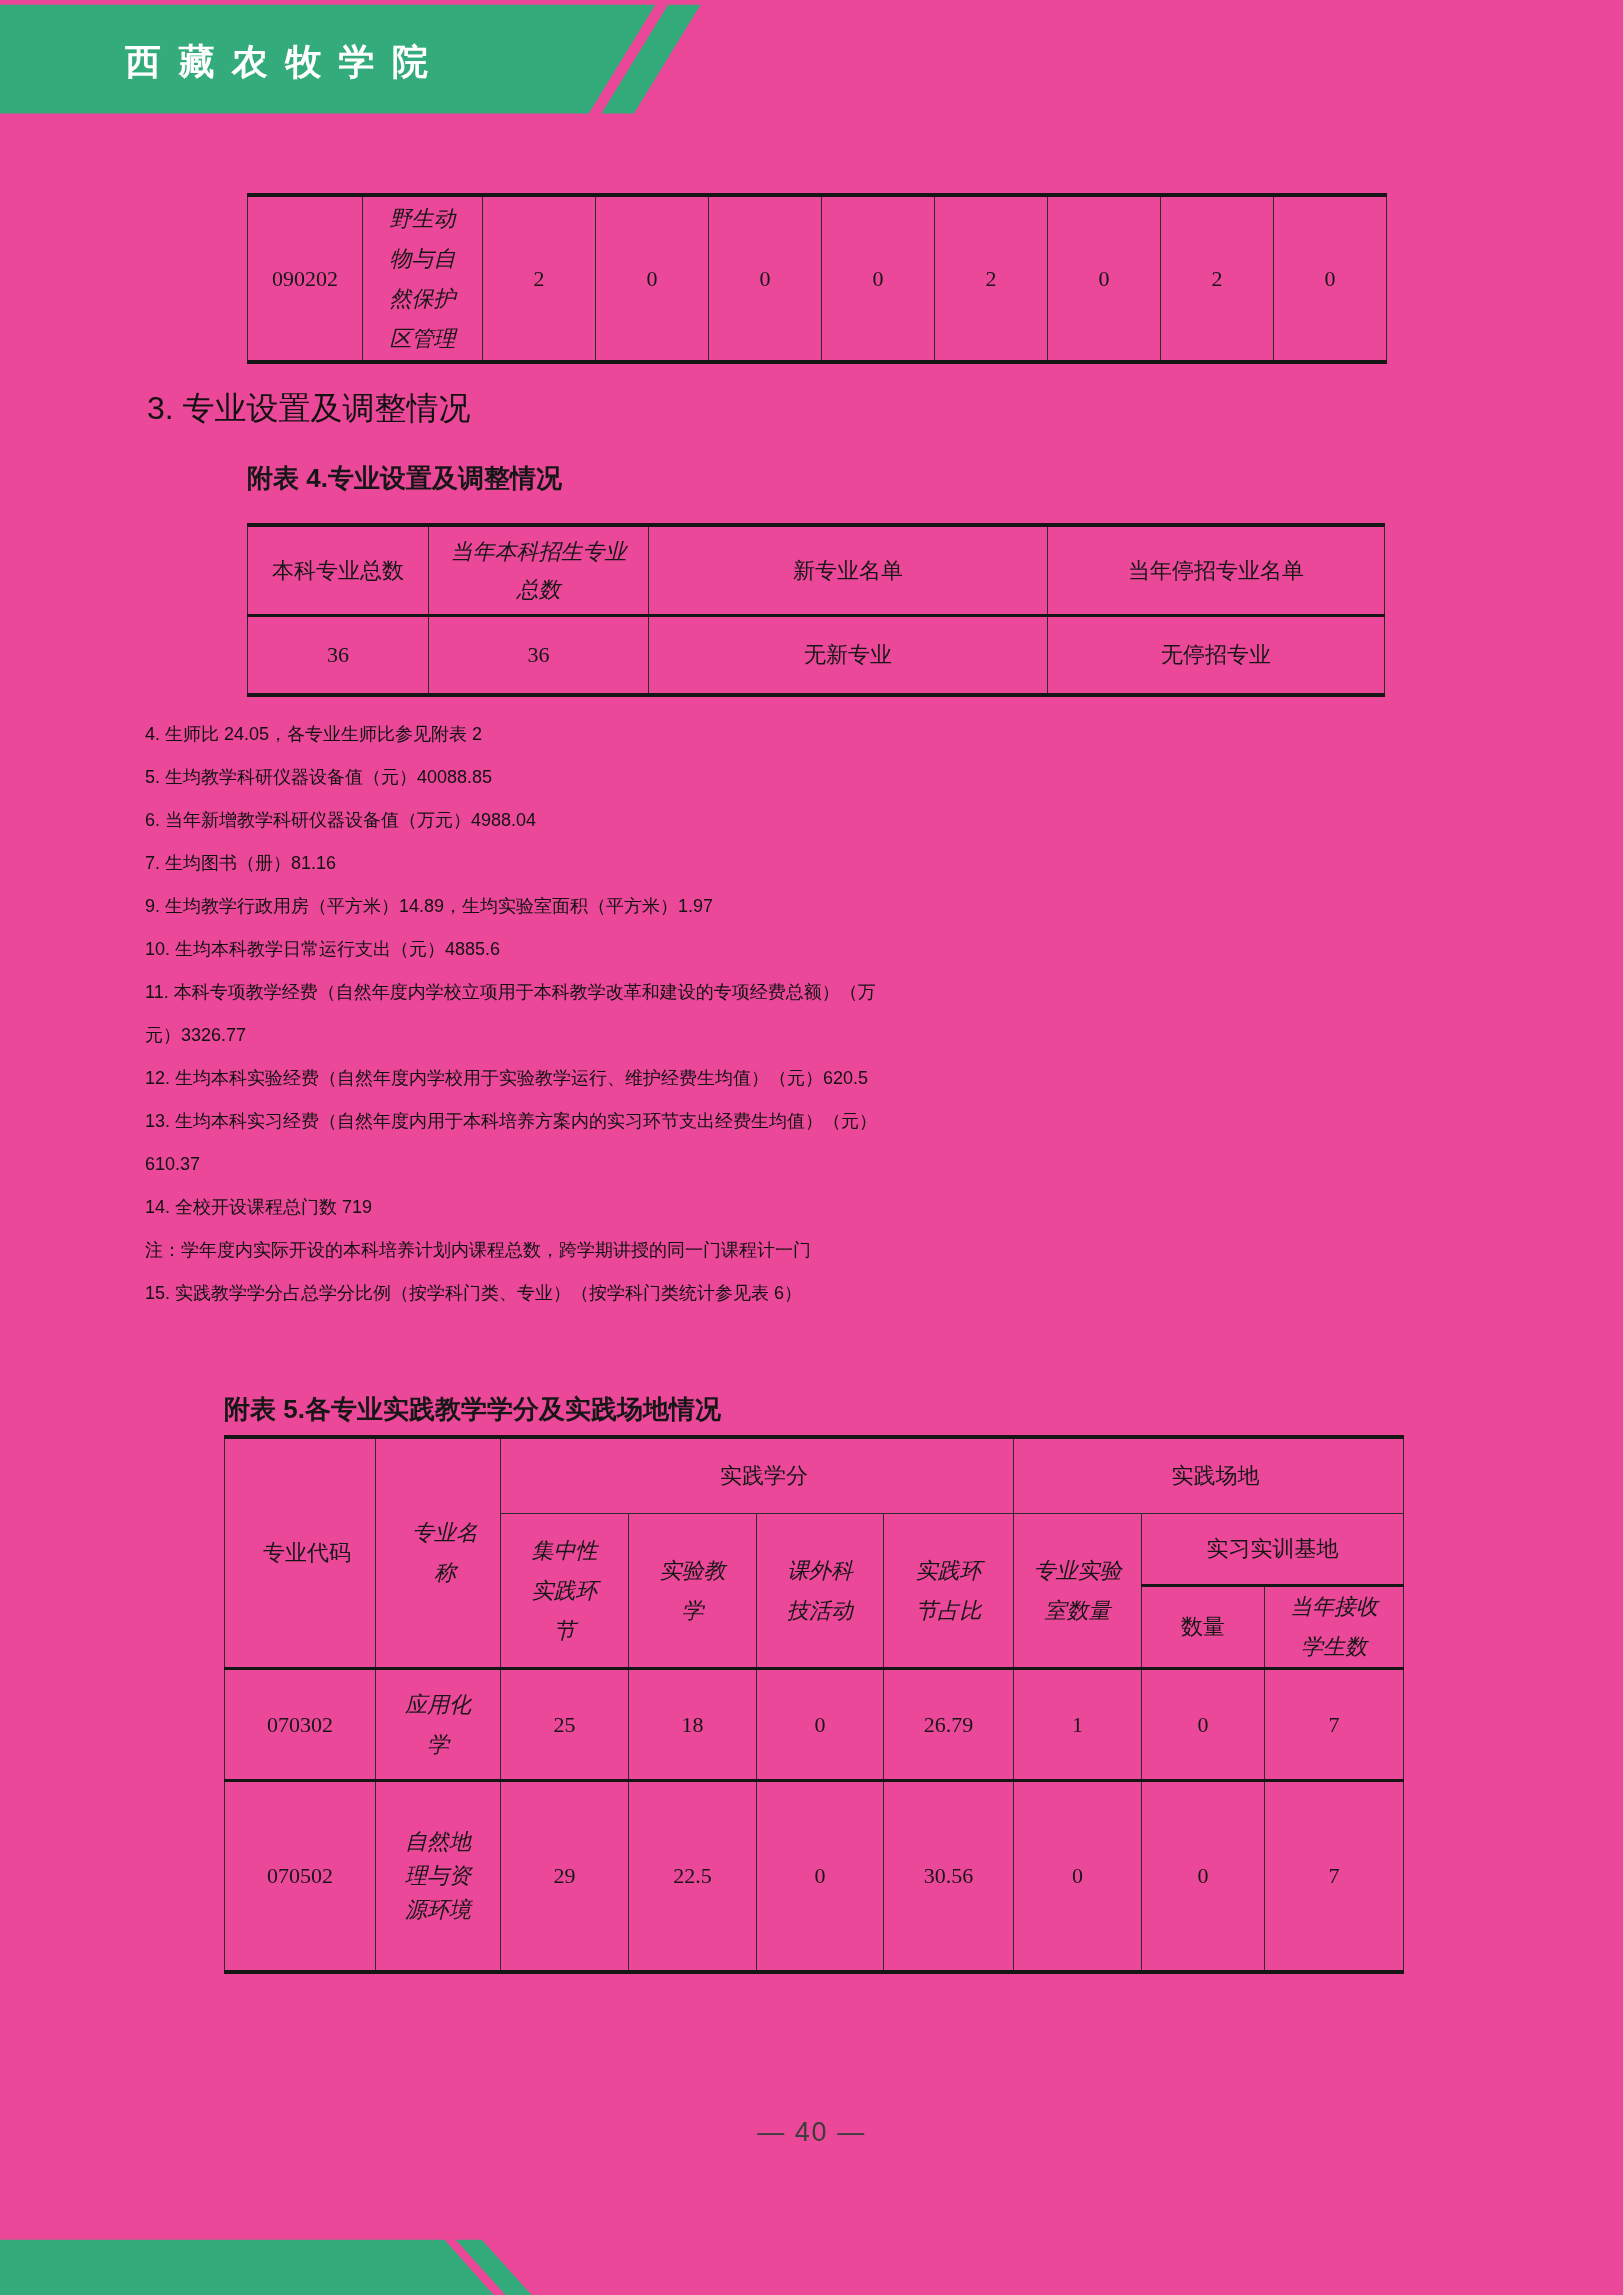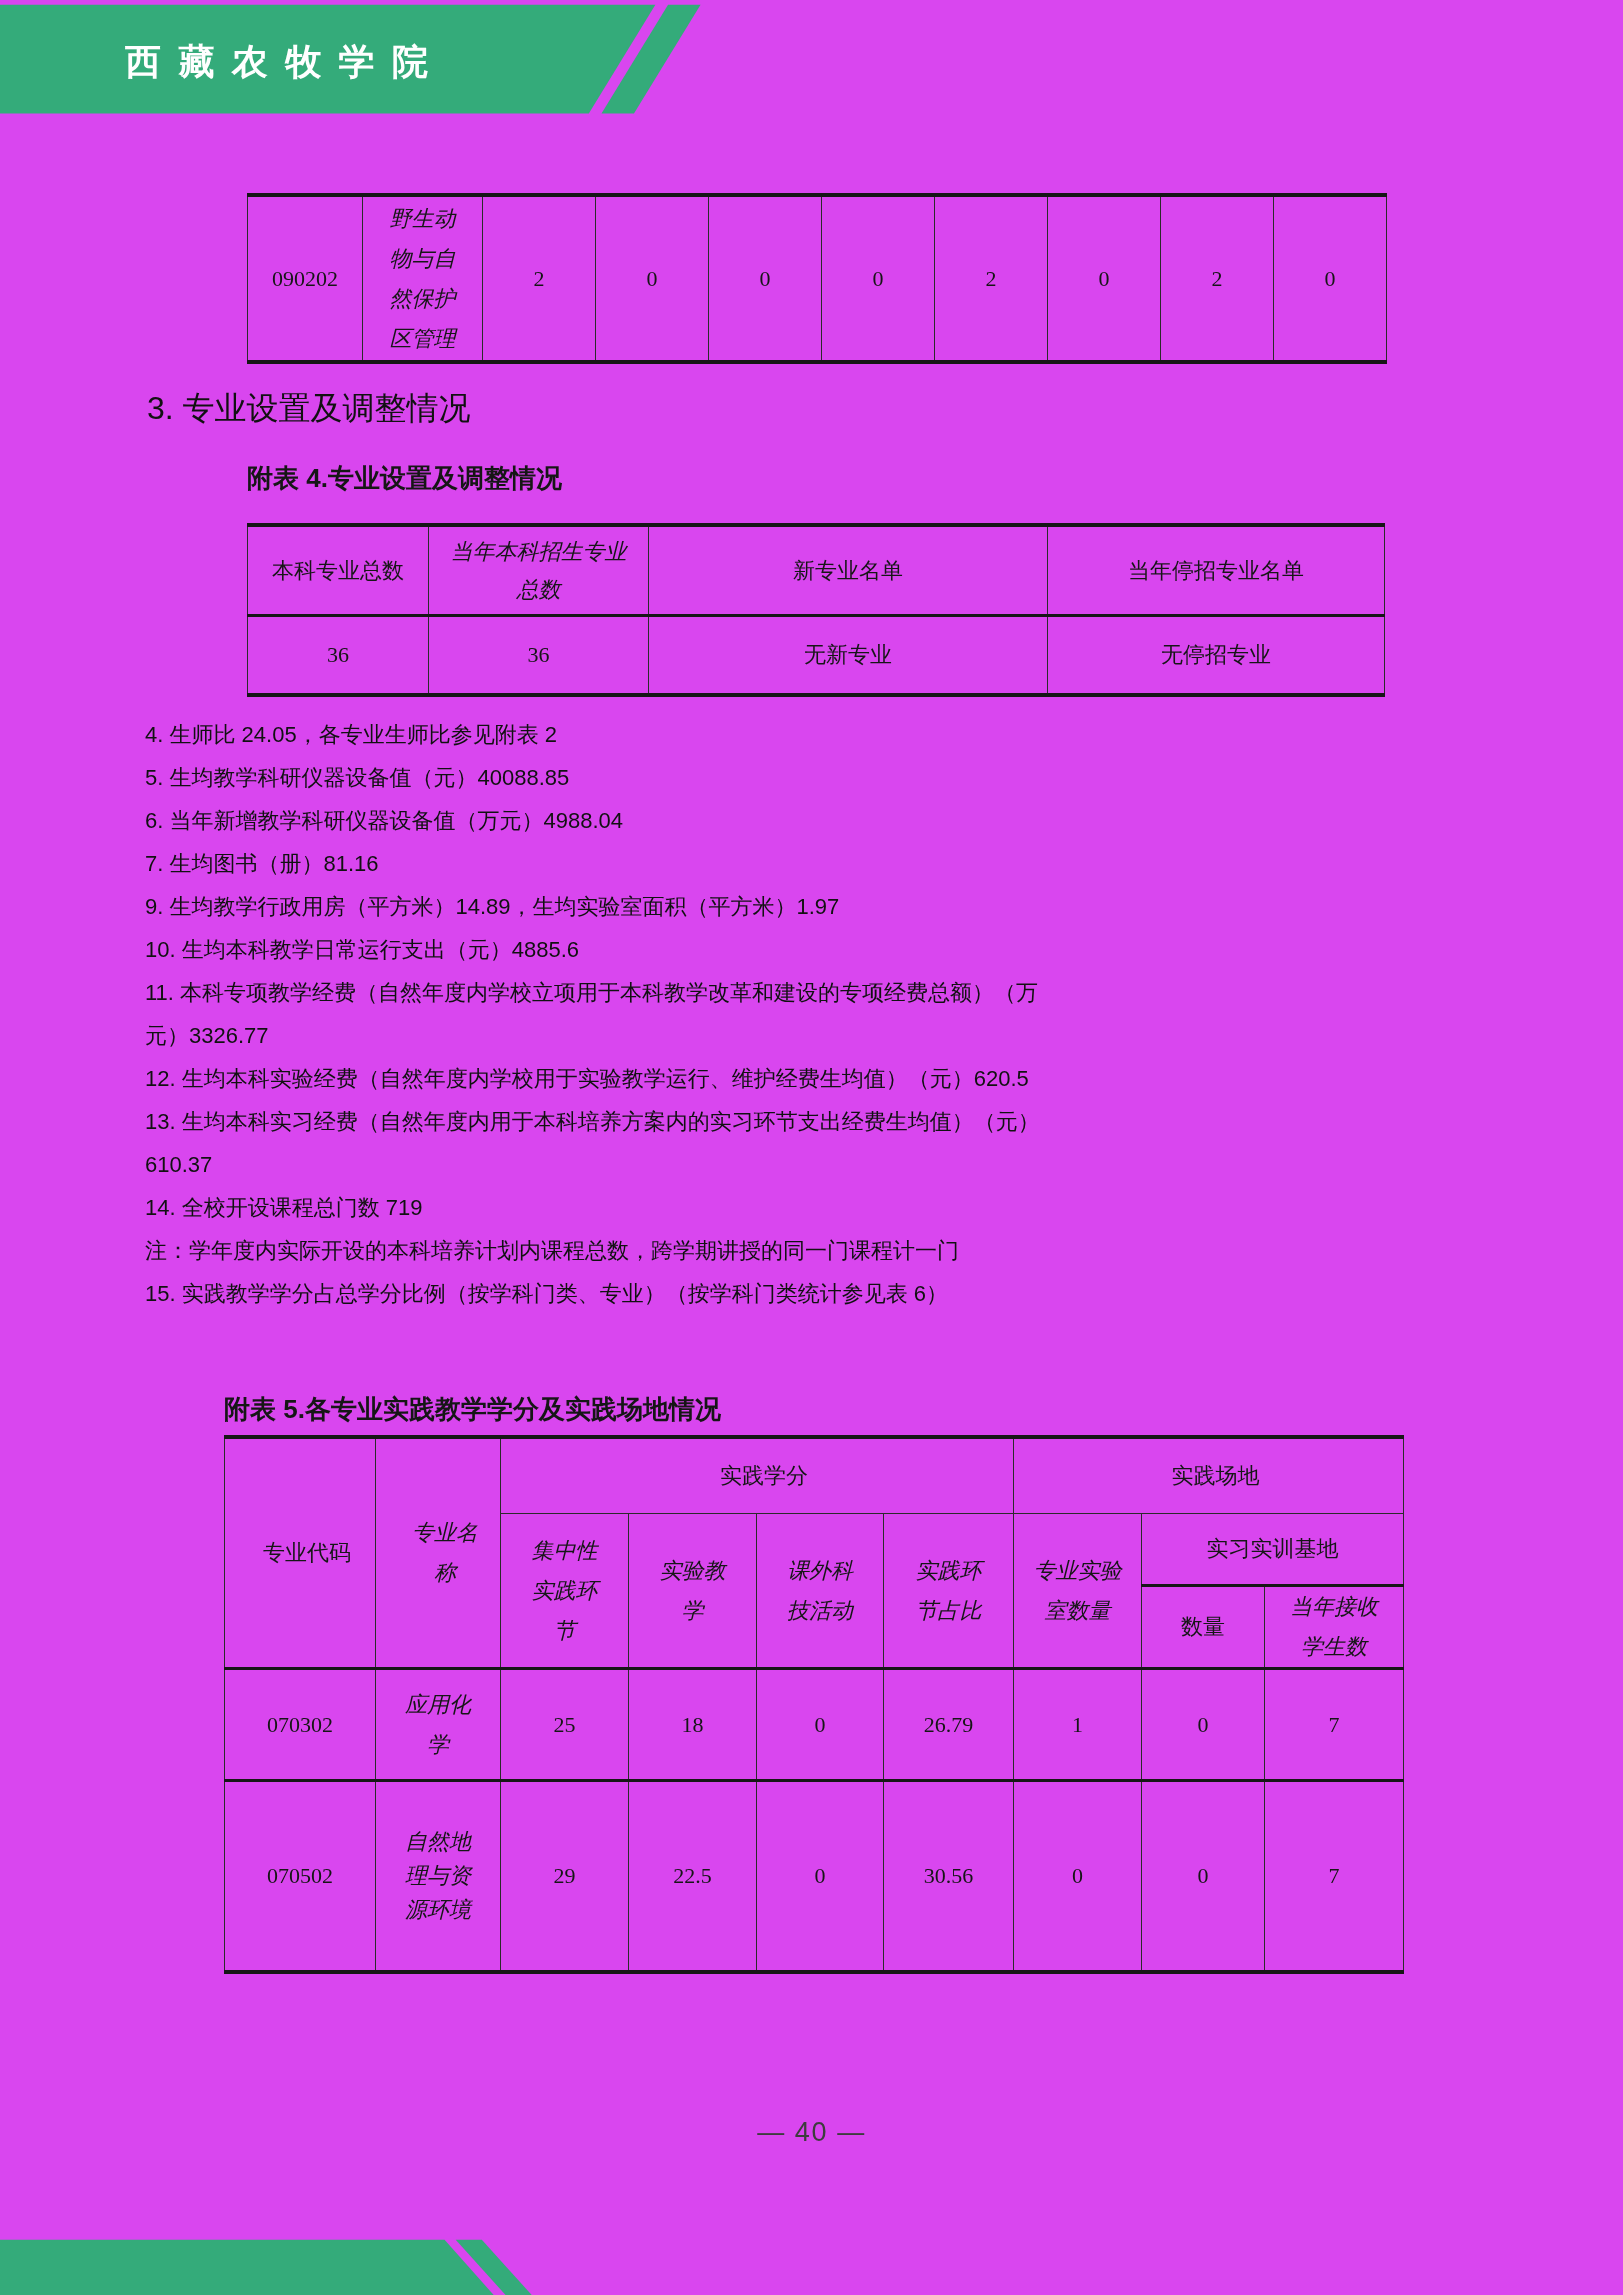--- a/index.html
+++ b/index.html
@@ -1,19 +1,19 @@
 <!DOCTYPE html>
 <html lang="zh" style="font-size:12.7px"><head>
 <meta charset="utf-8">
 <style>
   html,body{margin:0;padding:0;background:#888;}
   #page{
     position:relative;
     width:1623px;height:2295px;
-    background:#d946ef;
+    background:#ec4899;
     overflow:hidden;
     font-family:"Liberation Sans",sans-serif;
   }
   .abs{position:absolute;}
   
   #banner-svg{left:0;top:0;width:1623px;height:119px;}
   #school-name{
     left:125px;top:40px;width:555px;height:44px;
     color:#ffffff;
     font-family:"Liberation Serif","DejaVu Serif",serif;
@@ -55,21 +55,21 @@
   #table5 .r3{height:80px;}
   #table5 .d1 td{height:109px;border-bottom:3.2px solid #161616;}
   #table5 .d2 td{height:188px;border-bottom:4px solid #161616;line-height:34px;}
   
   #section3-heading{
     left:147px;top:387px;width:1347px;
     font-size:32px;color:#111;white-space:nowrap;
   }
   #stats-list{left:145px;top:713px;width:1363px;}
   .list-line{
-    font-size:22px;line-height:43px;color:#111;
+    font-size:18px;line-height:43px;color:#111;
     white-space:nowrap;
   }
   
   #page-number{
     left:0;top:2097px;width:1623px;
     text-align:center;font-size:27px;color:#3d3d3d;
     letter-spacing:1.6px;
     margin-top:20px;
   }
   #footer-svg{left:0;top:2177px;width:1623px;height:119px;}

